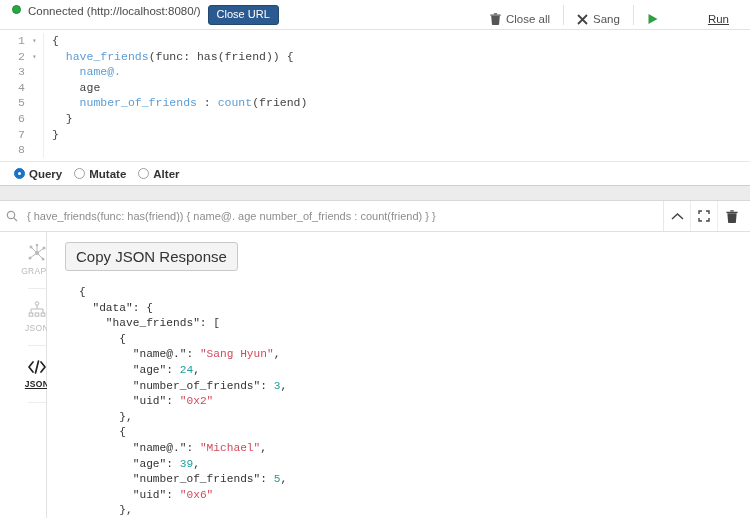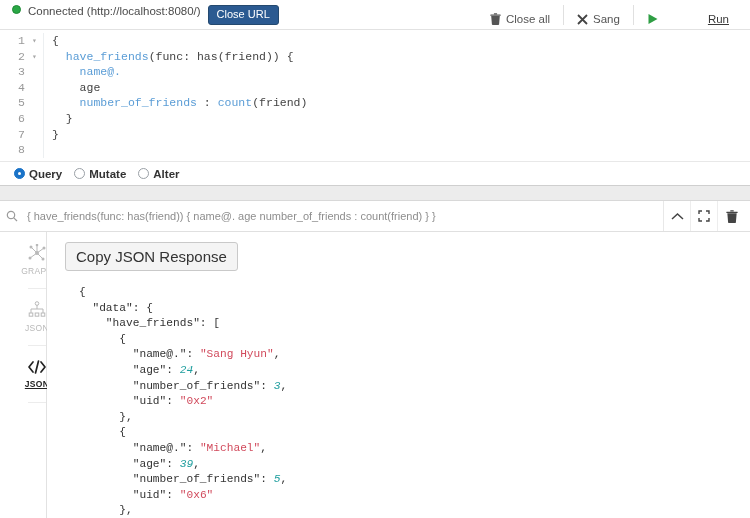--- a/index.html
+++ b/index.html
@@ -294,21 +294,21 @@
     margin-top: 14px;
     font-family: "Liberation Mono", monospace;
     font-size: 11.2px;
     line-height: 15.6px;
     color: #333;
     white-space: pre;
     padding-left: 14px;
   }
   .j-key { color: #333; }
   .j-str { color: #d14a5c; }
-  .j-num { color: #1f9e9e; font-style: italic; }
+  .j-num { color: #1f9e9e; }
   .j-punc { color: #333; }
 
   
   .panel-scroll {
     position: absolute;
     right: 0;
     top: 0;
     bottom: 0;
     width: 0px;
   }

